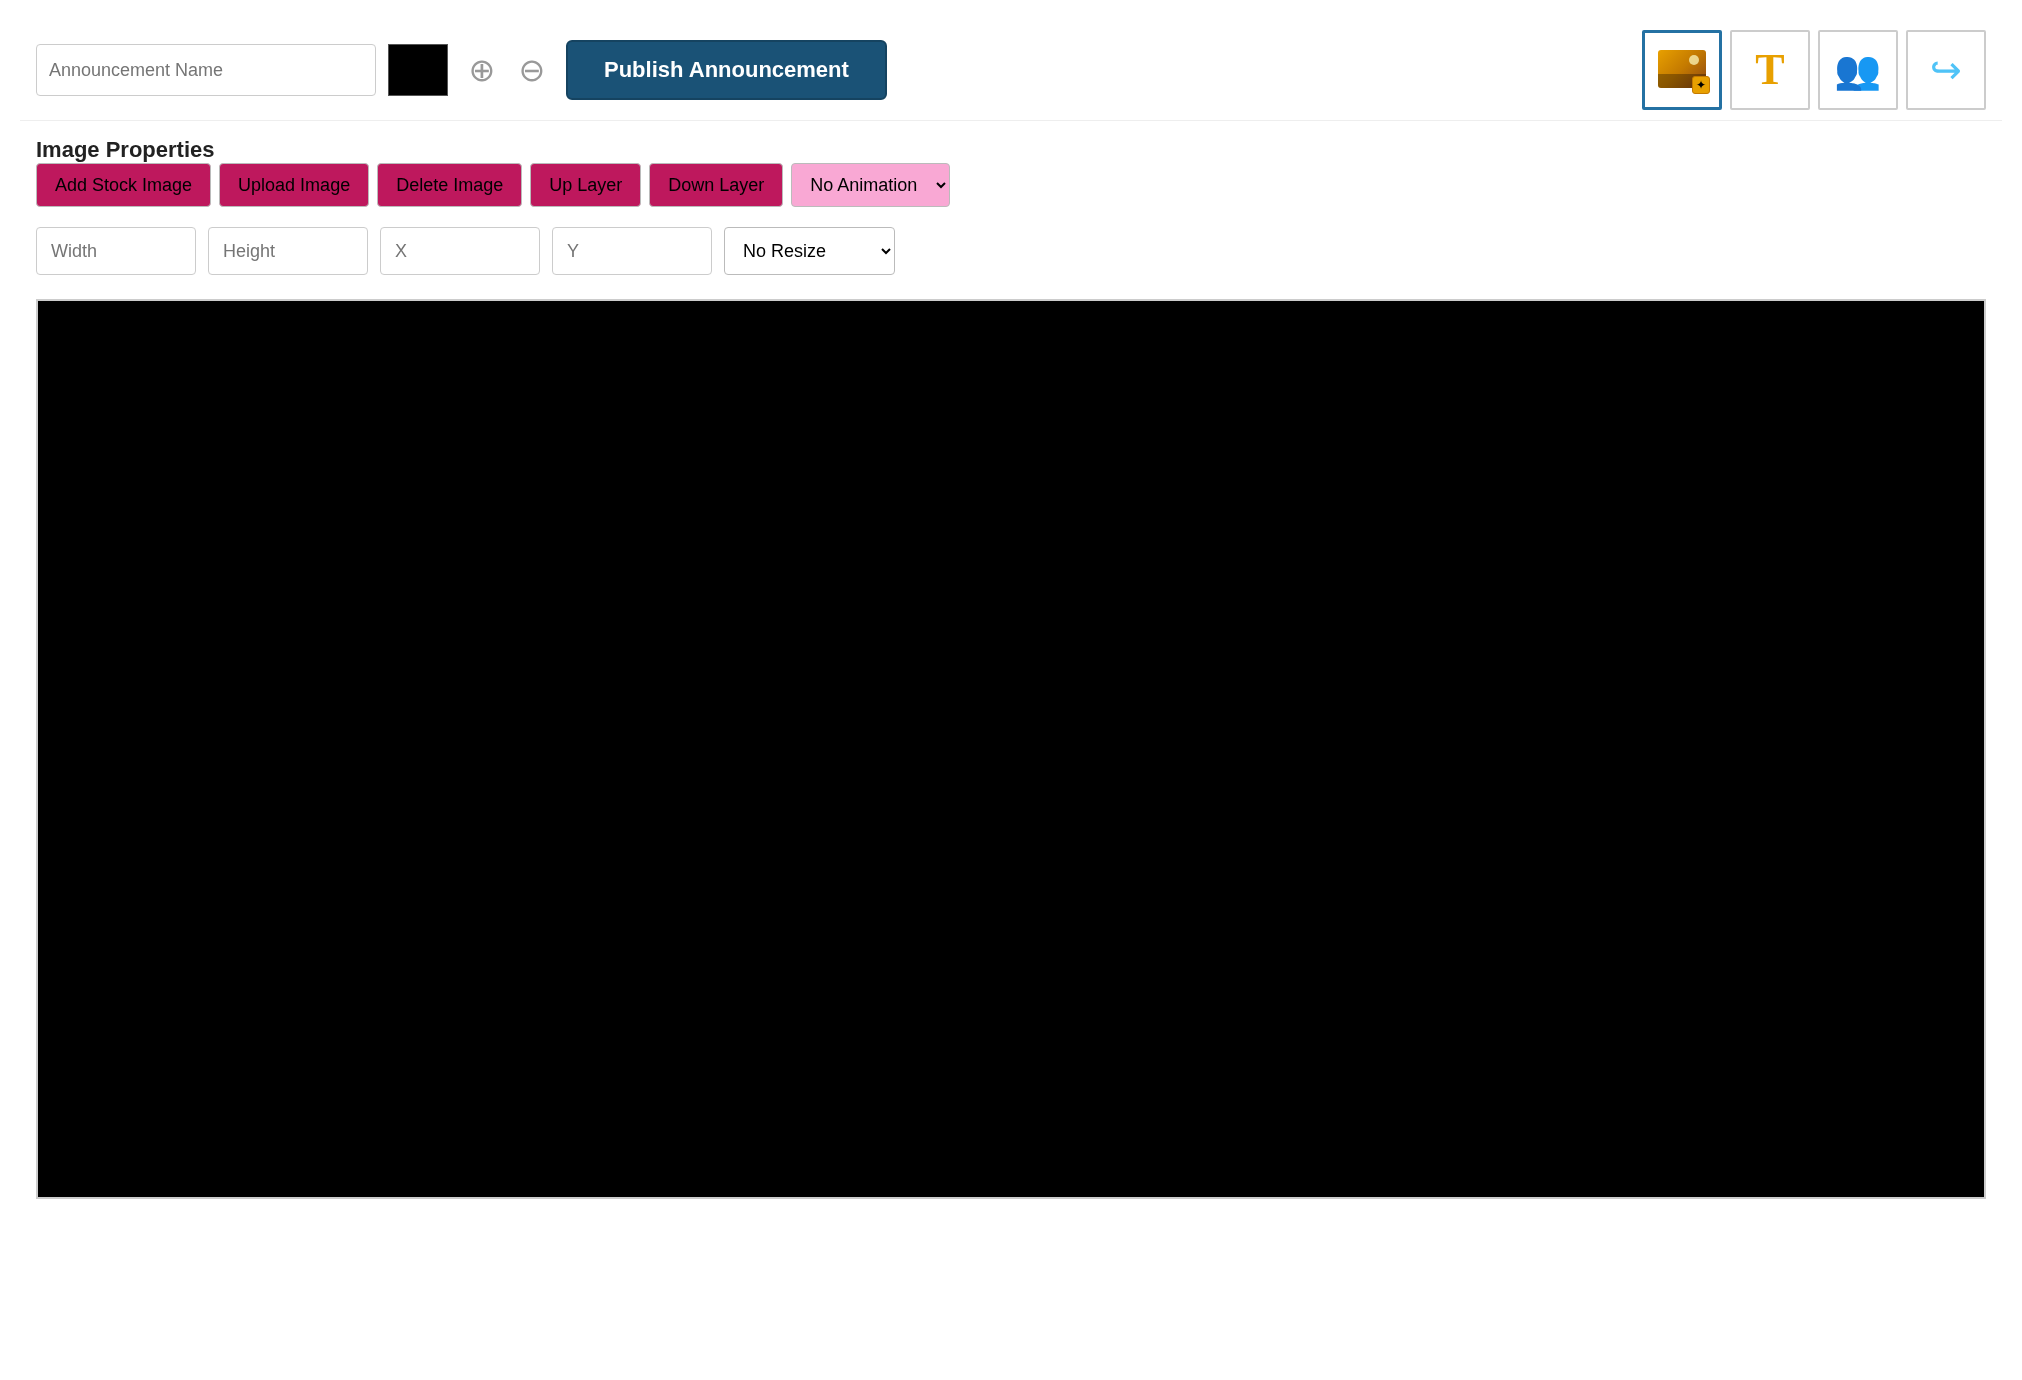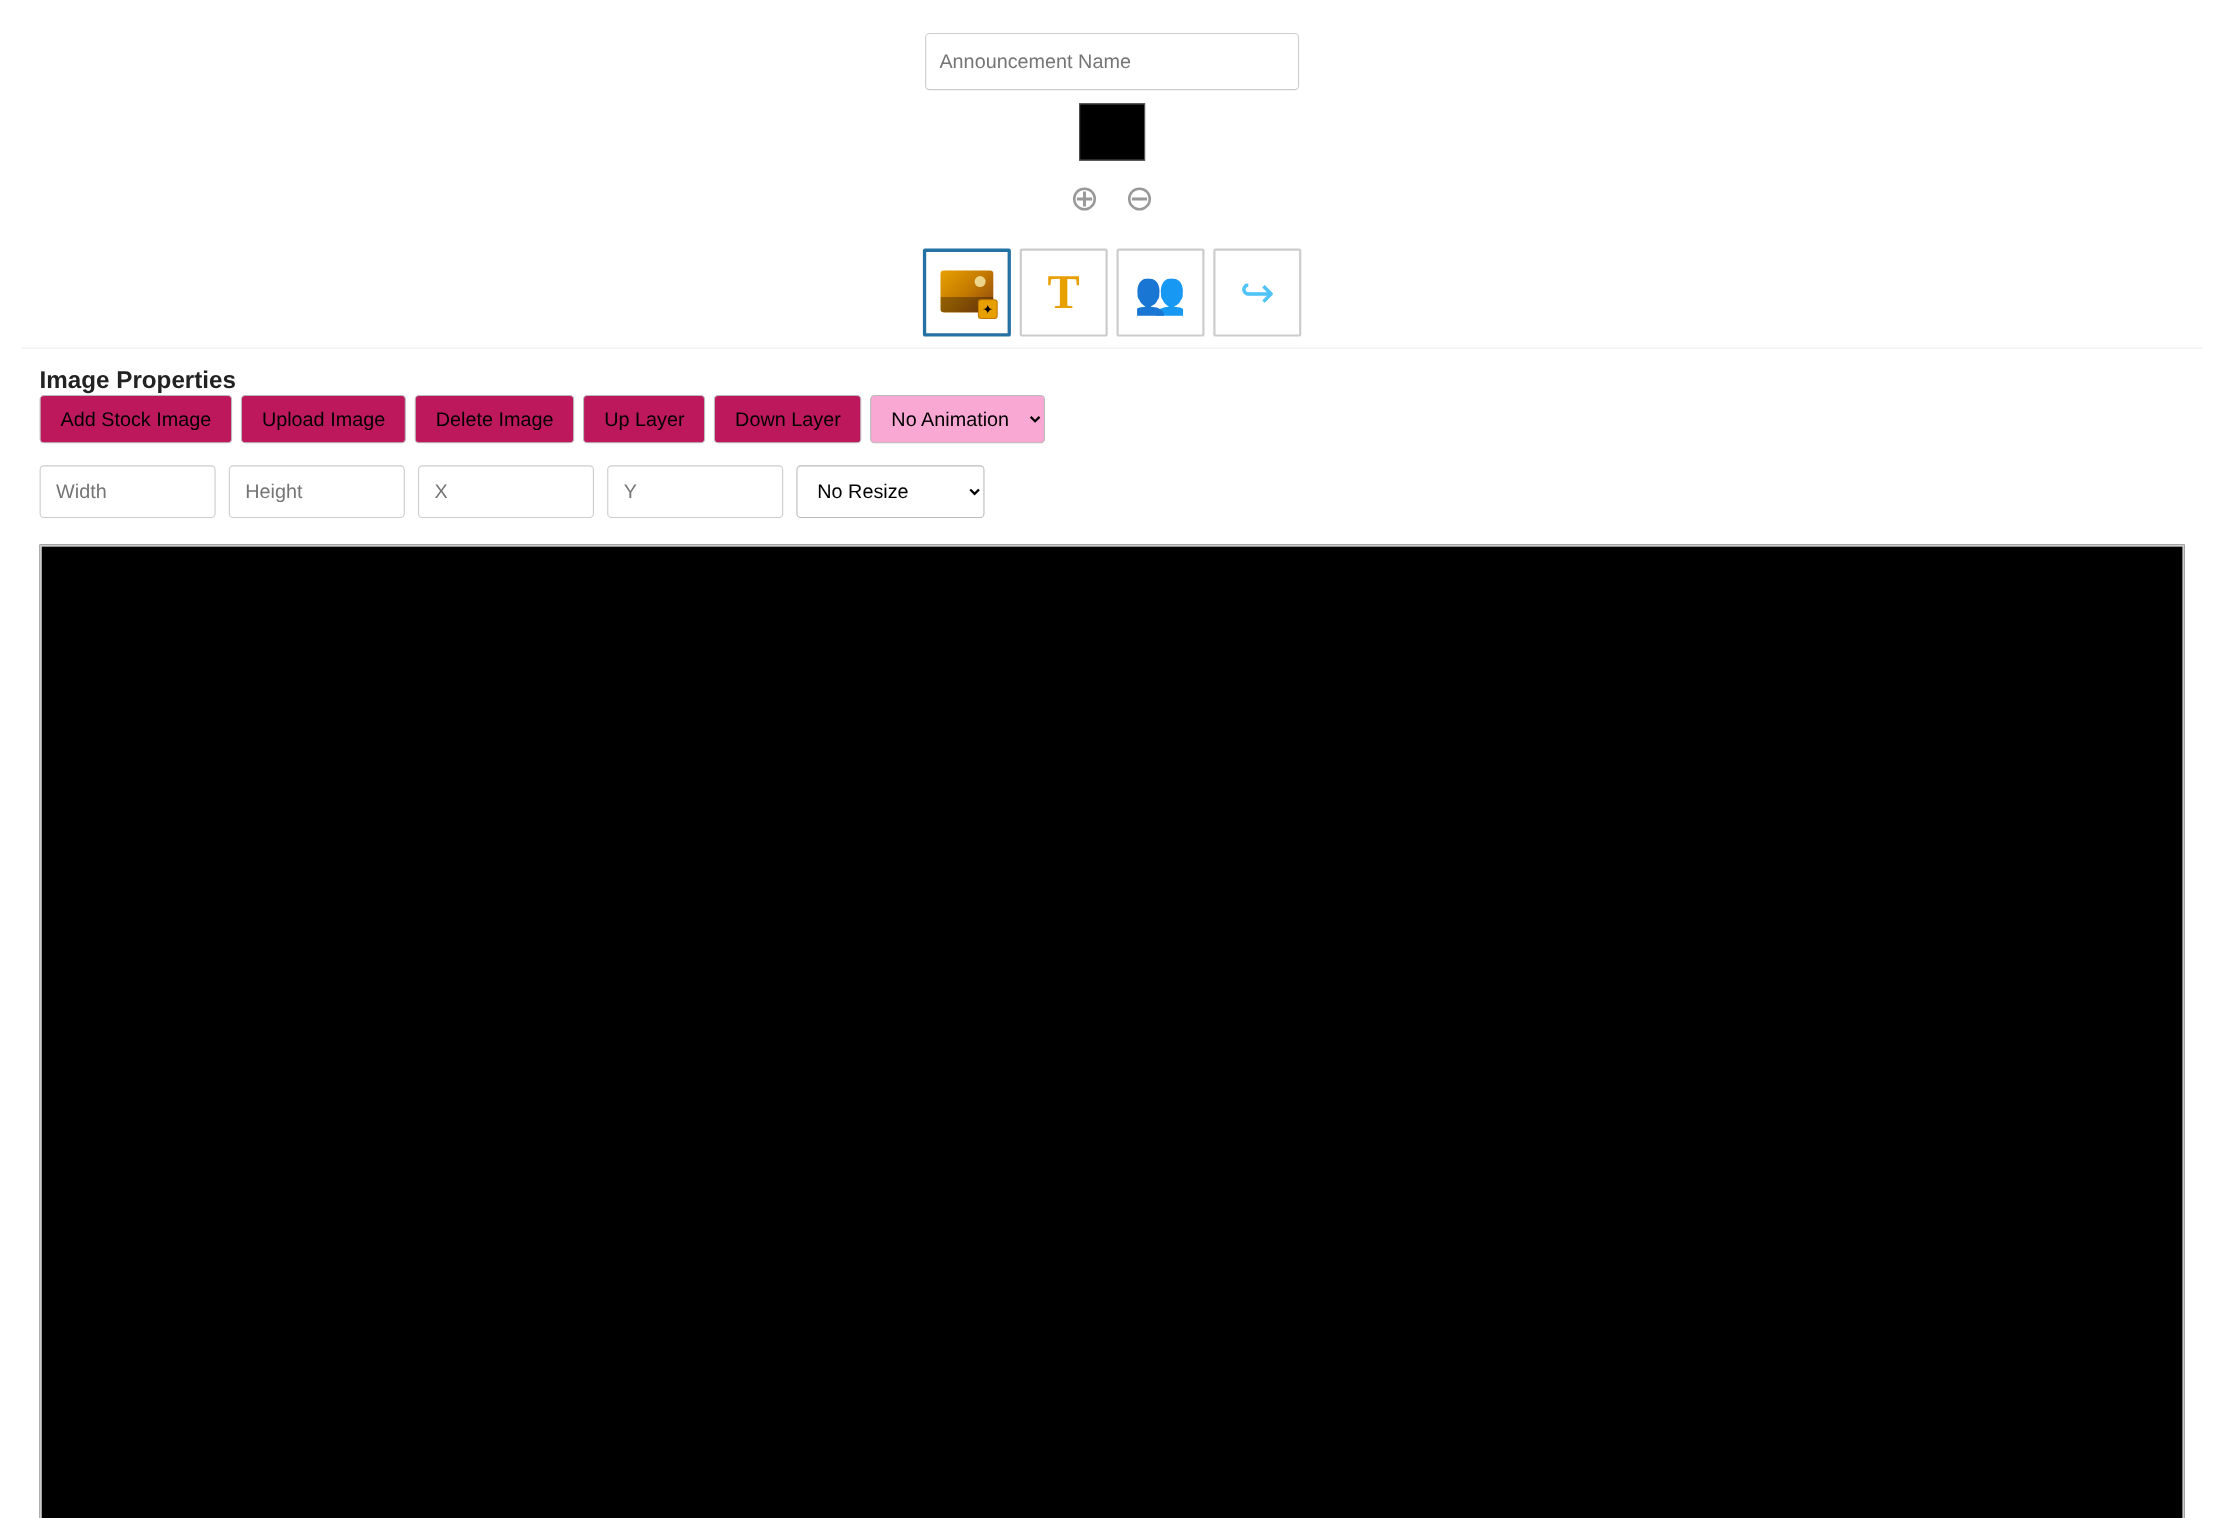--- a/index.html
+++ b/index.html
@@ -16,21 +16,20 @@
       padding: 20px;
     }
 
     .toolbar {
       display: flex;
       align-items: center;
       gap: 12px;
       padding: 10px 16px;
       border-bottom: 1px solid #eee;
       margin-bottom: 16px;
-      flex-direction: column;
     }
 
     .announcement-name-input {
       width: 340px;
       height: 52px;
       border: 1px solid #ccc;
       border-radius: 4px;
       padding: 8px 12px;
       font-size: 18px;
       color: #999;
@@ -205,20 +204,21 @@
 
   <div class="zoom-controls">
     <button class="zoom-btn" title="Zoom In">
       <span style="font-size:32px; color:#999;">⊕</span>
     </button>
     <button class="zoom-btn" title="Zoom Out">
       <span style="font-size:32px; color:#999;">⊖</span>
     </button>
   </div>
 
+  <button class="publish-btn">Publish Announcement</button>
 
   <div class="spacer"></div>
 
   <div class="tool-icons">
 
     <button class="tool-icon-btn active" title="Image Tool">
       <div style="position:relative; width:48px; height:40px;">
         <div style="width:48px; height:38px; background: linear-gradient(135deg, #e8a000 0%, #c47a00 50%, #8B4513 100%); border-radius:3px; position:relative; overflow:hidden;">
           <div style="position:absolute; bottom:0; left:0; right:0; height:14px; background:rgba(0,0,0,0.3);"></div>
           <div style="position:absolute; top:5px; right:7px; width:10px; height:10px; background:rgba(255,255,200,0.7); border-radius:50%;"></div>

